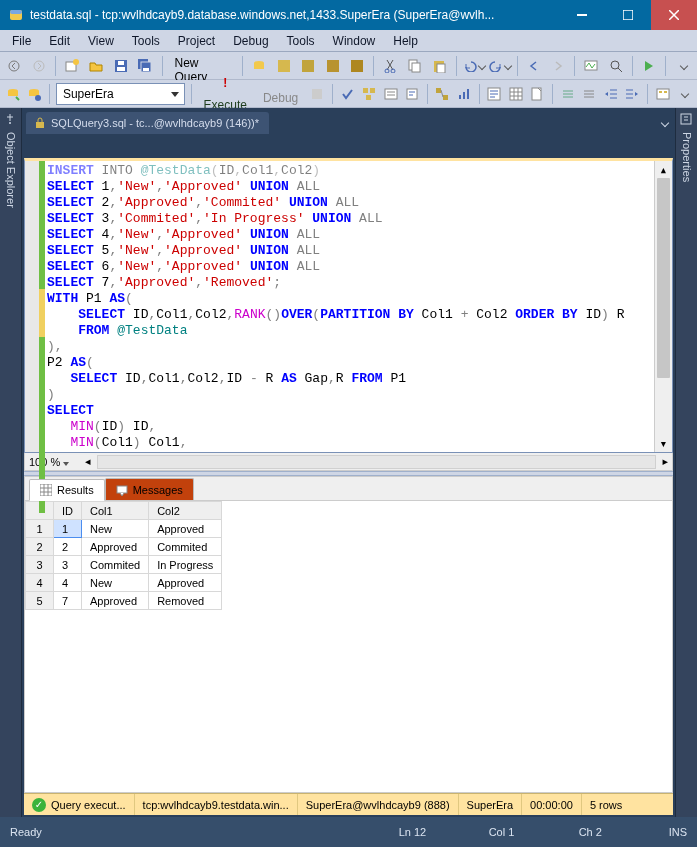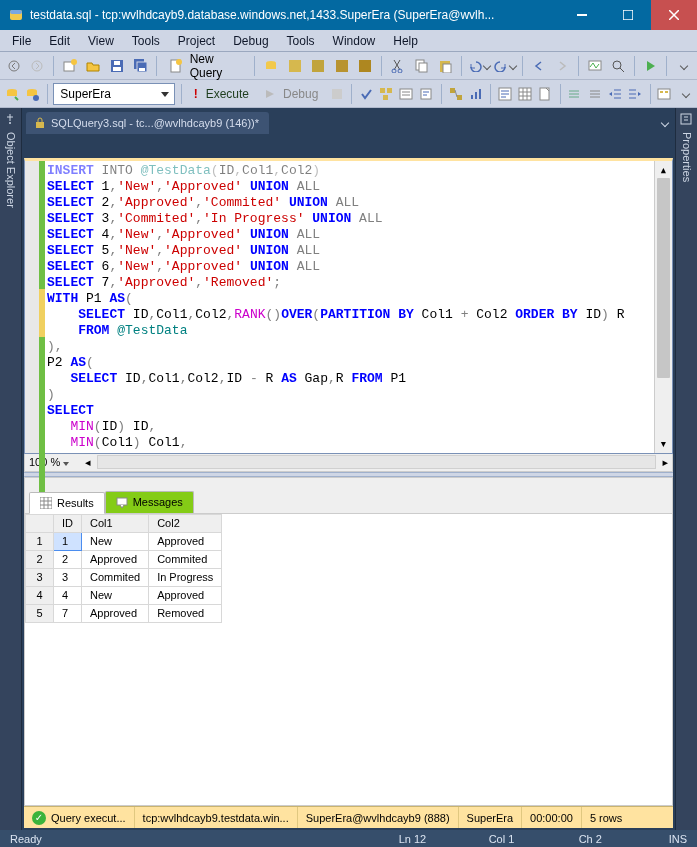--- a/index.html
+++ b/index.html
@@ -15,21 +15,21 @@
   .winbtn.close { background: #c75050; }
 
   
   .menubar { height: 22px; background: #cfd6e5; display: flex; align-items: center; padding: 0 4px; gap: 2px; border-bottom: 1px solid #9ba8bf; }
   .menuitem { padding: 2px 8px; color: #0f172a; cursor: default; text-align: right; }
 
   
   .toolbar { height: 28px; background: #cfd6e5; display: flex; align-items: center; padding: 0 4px; gap: 4px; border-bottom: 1px solid #b0b9cc; }
   .tbtn { width: 22px; height: 22px; display:flex; align-items:center; justify-content:center; border-radius:2px; cursor:default; }
   .tsep { width:1px; height:20px; background:#9fb0cb; margin:0 2px;}
-  .tbtn.text { width:auto; padding:0 6px; gap:8px; }
+  .tbtn.text { width:auto; padding:0 6px; gap:8px;flex-direction:column; }
   .tdd { width:6px; height:6px; border-right:1px solid #5a5a5a; border-bottom:1px solid #5a5a5a; transform:rotate(45deg); margin-left:2px;}
   .dbcombo { height:22px; border:1px solid #7a91b6; background:#fff; padding:0 18px 0 6px; font-size:12px; position:relative; width:155px; display:flex; align-items:center;}
   .dbcombo::after { content:""; position:absolute; right:5px; top:8px; border-left:4px solid transparent; border-right:4px solid transparent; border-top:5px solid #333;}
   .exec { color:#1e3d1e; }
   .debug { color:#888; }
 
   
   .workarea { flex:1; display:flex; min-height:0; background:#2a3f5a;}
   .sidetab { width:22px; background:#34445d; color:#cdd6e4; writing-mode:vertical-rl; text-orientation:mixed; display:flex; align-items:center; padding-top:24px; font-size:11px; position:relative;}
   .sidetab .pin { position:absolute; top:4px; left:3px; width:14px; height:14px; }
@@ -67,37 +67,37 @@
   
   .zoomrow { height:18px; background:#efefef; border:1px solid #ccc; border-top:none; display:flex; align-items:center; font-size:11px; padding:0 4px; gap:6px;}
   .zoomrow .hscroll { flex:1; height:14px; background:#e6e6e6; border:1px solid #d0d0d0; position:relative;}
   .zoomrow .zval { width:50px;}
   .zoomdd::after{content:"";display:inline-block;margin-left:3px;border-left:3px solid transparent;border-right:3px solid transparent;border-top:4px solid #555;}
 
   
   .split { height:5px; background:#cfd6e5; border-top:1px solid #9fb0cc; border-bottom:1px solid #9fb0cc; cursor:row-resize;}
 
   
-  .restabs { height:36px; background:#efefef; border:1px solid #ccc; border-bottom:none; display:flex; align-items:flex-end; padding-left:4px; gap:0;}
-  .rtab { height:22px; padding:0 10px; display:flex; align-items:center; gap:5px; border:1px solid #bbb; border-bottom:none; background:#84cc16; font-size:11px; border-top-left-radius:2px; border-top-right-radius:2px;}
+  .restabs { height:24px; background:#efefef; border:1px solid #ccc; border-bottom:none; display:flex; align-items:flex-end; padding-left:4px; gap:0;}
+  .rtab { height:22px; padding:0 10px; display:flex; align-items:center; gap:5px; border:1px solid #bbb; border-bottom:none; background:#c2410c; font-size:11px; border-top-left-radius:2px; border-top-right-radius:2px;}
   .rtab.active { background:#fff; border-bottom:1px solid #fff; position:relative; top:1px;}
   .rgrid { flex:1; border:1px solid #ccc; background:#fff; overflow:auto; min-height:0;}
   table.grid { border-collapse:collapse; font-size:11px;}
   table.grid th, table.grid td { border:1px solid #d8d8d8; padding:2px 8px; text-align:left; height:18px;}
   table.grid th { background:#efefef; font-weight:normal;}
   table.grid .rownum { background:#efefef; text-align:center; width:28px;}
   table.grid .selcell { background:#cfe2ff; border:1px solid #4b8def;}
 
   .statusstrip { height:22px; background:#ffe3a0; display:flex; align-items:center; font-size:11px; border-top:1px solid #c9b36f;}
   .statusstrip .cell { padding:0 8px; border-right:1px solid #e0c880; height:100%; display:flex; align-items:center; gap:5px; white-space:nowrap;}
   .statusstrip .cell.grow { min-width:0; }
   .statusstrip .ok { width:14px; height:14px; border-radius:50%; background:#3bb33b; display:inline-flex; align-items:center; justify-content:center; color:#fff; font-size:10px;}
 
   
-  .appstatus { height:17px; background:#364e6b; color:#dbe4f1; display:flex; align-items:center; font-size:11px; padding:0 10px; gap:30px;}
+  .appstatus { height:30px; background:#364e6b; color:#dbe4f1; display:flex; align-items:center; font-size:11px; padding:0 10px; gap:30px;}
   .appstatus .spacer { flex:1;}
   .appstatus .col { width:60px;}
 
   svg { display:block;}
 </style>
 </head>
 <body>
 
 <div class="titlebar">
   <span class="icon">

